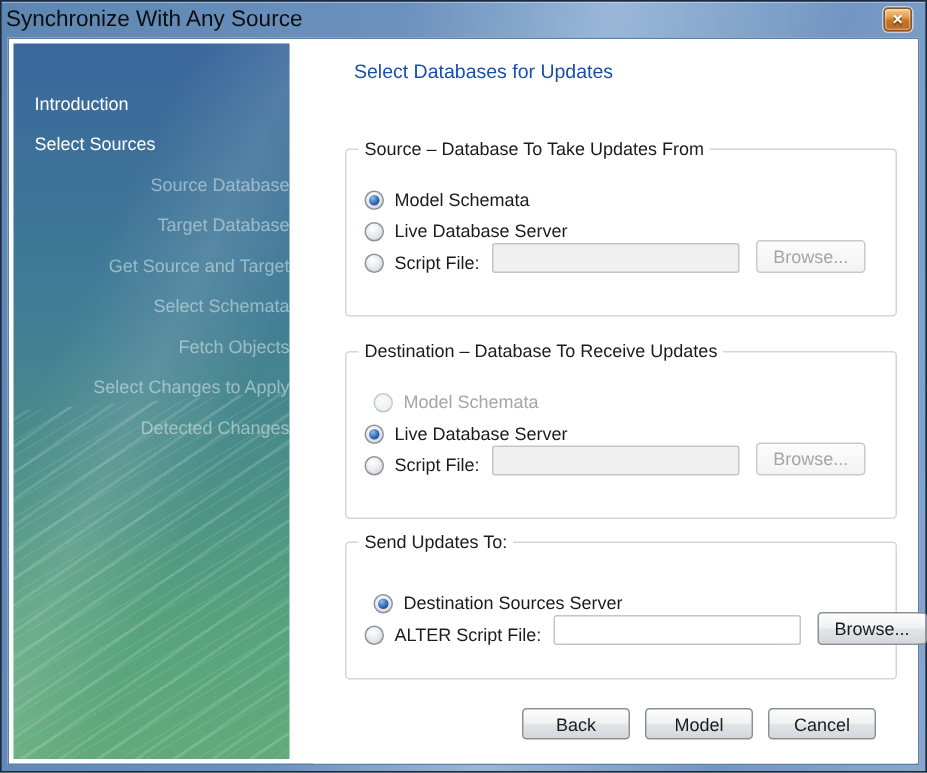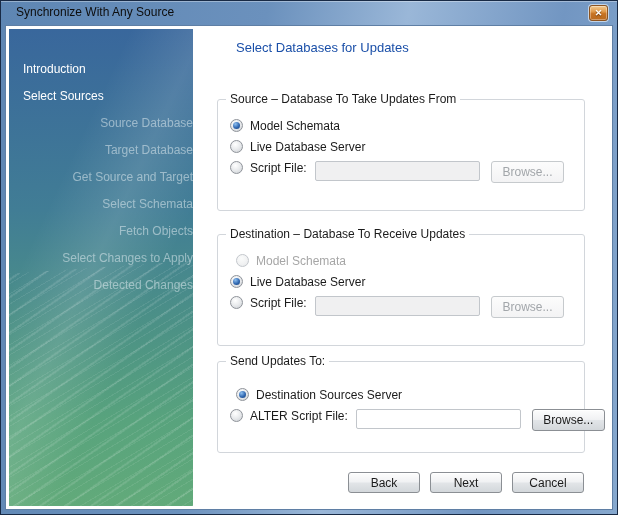--- a/index.html
+++ b/index.html
@@ -9,22 +9,22 @@
   .window {
     position:relative; width:618px; height:515px; margin:0 auto;
     border:1px solid #182a45;
     background: linear-gradient(100deg, #5e86b3 0%, #6b91bd 38%, #9ab7d8 58%, #7296c2 80%, #86a8ce 100%);
     box-shadow: inset 0 1px 0 rgba(255,255,255,0.35);
   }
 
   
   .titlebar { position:absolute; left:0; top:0; right:0; height:23px; }
   .titlebar .title {
-    position:absolute; left:15px; top:0; line-height:23px;
-    font-size:12px; color:#0d0d0d;
+    position:absolute; left:3px; top:0; line-height:23px;
+    font-size:15px; color:#0d0d0d;
   }
   .close-btn {
     position:absolute; right:9px; top:4px; width:19px; height:16px;
     border:1px solid #8d5420; border-radius:3px;
     background: linear-gradient(#f4cb90 0%, #e09a4c 40%, #c77323 55%, #b96a20 100%);
     box-shadow: 0 0 0 1px rgba(235,242,250,0.65), inset 0 0 0 1px rgba(255,255,255,0.35);
     color:#fff; font-size:9px; line-height:14px; text-align:center; padding:0; cursor:pointer;
   }
   .close-btn span { text-shadow:0 1px 1px rgba(90,45,5,0.8); font-weight:bold; }
 
@@ -60,32 +60,32 @@
   .step.muted { color:rgba(223,234,239,0.55);text-align:right; }
 
   
   .main { position:absolute; left:203px; top:0; right:2px; bottom:0; background:#fff; }
   .page-title {
     position:absolute; left:27px; top:14px; margin:0;
     font-size:13px; font-weight:normal; color:#1a4fa8;
   }
 
   .groupbox {
-    position:absolute; left:8px; width:368px;
+    position:absolute; left:21px; width:368px;
     border:1px solid #d2d6db; border-radius:3px;
   }
   .groupbox .legend {
     position:absolute; top:-8px; left:8px; background:#fff; padding:0 4px;
     font-size:12px; color:#1b1b1b; white-space:nowrap;
   }
   .g1 { top:73px;  height:112px; padding-top:19px; }
   .g2 { top:208px; height:112px; padding-top:19px; }
   .g3 { top:335px; height:92px;  padding-top:26px; }
 
-  .row { display:flex; align-items:flex-start; height:21px; padding:0 20px 0 12px; }
+  .row { display:flex; align-items:flex-end; height:21px; padding:0 20px 0 12px; }
   .row .rlabel { margin-left:7px; font-size:12px; color:#1b1b1b; white-space:nowrap; }
   .row .rlabel.dis { color:#a6a6a6; }
   .row.indent { padding-left:18px; }
 
   .radio {
     width:13px; height:13px; flex:0 0 13px; border-radius:50%; position:relative;
     border:1px solid #8f939a;
     background: radial-gradient(circle at 40% 32%, #ffffff 0%, #e9ebed 48%, #c9cdd2 100%);
   }
   .radio.sel::after {
@@ -194,19 +194,19 @@
         <div class="row">
           <span class="radio"></span>
           <span class="rlabel">ALTER Script File:</span>
           <input class="field en" type="text" value="" style="">
           <button class="btn browse">Browse...</button>
         </div>
       </div>
 
       <div class="footer">
         <button class="btn">Back</button>
-        <button class="btn">Next</button>
+        <button class="btn">Model</button>
         <button class="btn">Cancel</button>
       </div>
     </div>
 
   </div>
 </div>
 
 </body></html>

